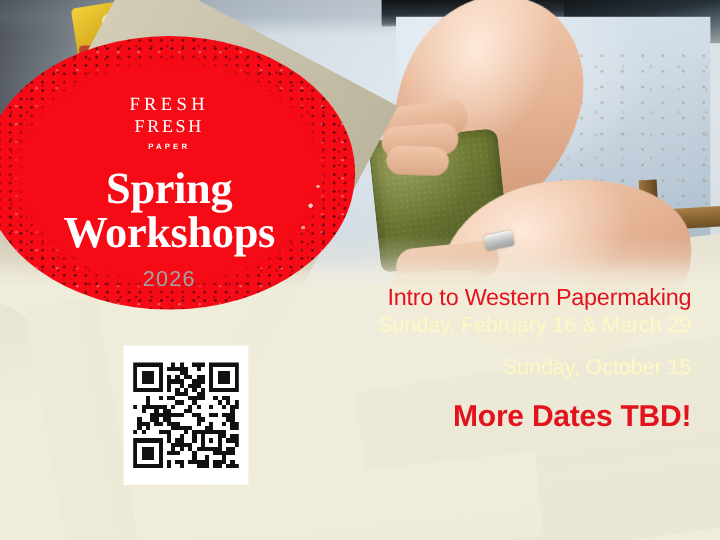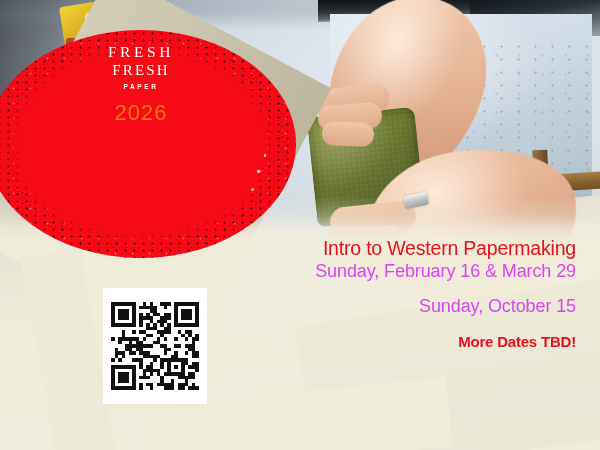--- a/index.html
+++ b/index.html
@@ -193,21 +193,21 @@
       radial-gradient(circle at 12% 30%, rgba(255,255,255,.0) 0 0),
       radial-gradient(circle at 88% 62%, rgba(243,239,224,.85) 1.6px, transparent 2px),
       radial-gradient(circle at 90% 55%, rgba(243,239,224,.7) 1.2px, transparent 1.6px),
       radial-gradient(circle at 86% 70%, rgba(243,239,224,.6) 1.4px, transparent 1.8px);
   }
   .badge-content{
     position:absolute;inset:0;display:flex;flex-direction:column;
     align-items:center;justify-content:flex-start;
     padding-top:14px;box-sizing:border-box;color:#fff;
   }
-  .logo{text-align:center;line-height:1;}
+  .logo{text-align:center;line-height:1;margin-top:36px;}
   .logo .l1{
     font-family:"Liberation Serif", serif;
     font-size:15.5px;letter-spacing:3.6px;font-weight:400;
     display:block;
   }
   .logo .l2{
     font-family:"Liberation Serif", serif;
     font-size:15px;letter-spacing:2.2px;font-weight:400;
     display:block;margin-top:3px;
   }
@@ -217,46 +217,46 @@
     display:block;margin-top:6px;
   }
   .hl{
     font-family:"Liberation Serif", serif;
     font-weight:700;font-size:37px;line-height:0.95;
     text-align:center;margin-top:14px;letter-spacing:-0.3px;
   }
   .hl .w2{display:block;margin-top:2px;}
   .yr{
     font-family:"Liberation Sans", sans-serif;
-    font-weight:300;font-size:22px;letter-spacing:1px;
-    margin-top:10px;color:#f97316;
+    font-weight:300;font-size:18px;letter-spacing:1px;
+    margin-top:10px;color:#a3a3a3;
   }
 
   
   .qr-wrap{
     position:absolute;left:103px;top:288px;width:104px;height:116px;
     background:#fff;display:flex;align-items:center;justify-content:center;
   }
   .qr{ width:88px;height:88px; }
 
   
   .info{
     position:absolute;right:24px;top:238px;width:360px;text-align:right;
   }
   .ev{margin-bottom:14px;}
   .ev .t{
     color:#E3121C;font-weight:400;font-size:19.5px;line-height:1.12;
     letter-spacing:-0.2px;
   }
   .ev .d{
-    color:#d946ef;font-weight:400;font-size:18px;line-height:1.18;
+    color:#fef9c3;font-weight:400;font-size:18px;line-height:1.18;
     margin-top:1px;letter-spacing:-0.1px;
   }
   .tbd{
-    color:#E3121C;font-weight:700;font-size:15px;margin-top:16px;
+    color:#E3121C;font-weight:700;font-size:25px;margin-top:16px;
     letter-spacing:-0.2px;
   }
 </style>
 </head>
 <body>
 
 <div id="poster" style="--red: #F50A16;">
 
   <div class="layer photo-base"></div>
   <div class="top-bar"></div>
@@ -293,20 +293,24 @@
 
   <div class="badge-wrap">
     <div class="badge"></div>
     <div class="badge-grit"></div>
     <div class="badge-nick"></div>
     <div class="badge-content">
       <div class="logo">
         <span class="l1">FRESH</span>
         <span class="l2">FRESH</span>
         <span class="l3">PAPER</span>
+      </div>
+      <div class="hl">
+        <span>Spring</span>
+        <span class="w2">Workshops</span>
       </div>
       <div class="yr">2026</div>
     </div>
   </div>
 
   <div class="qr-wrap">
     <svg class="qr" viewBox="0 0 25 25" shape-rendering="crispEdges">
       <rect width="25" height="25" fill="#ffffff"></rect>
       <g fill="#111111" id="qrmods">
           <rect x="0" y="0" width="1" height="1"></rect>

